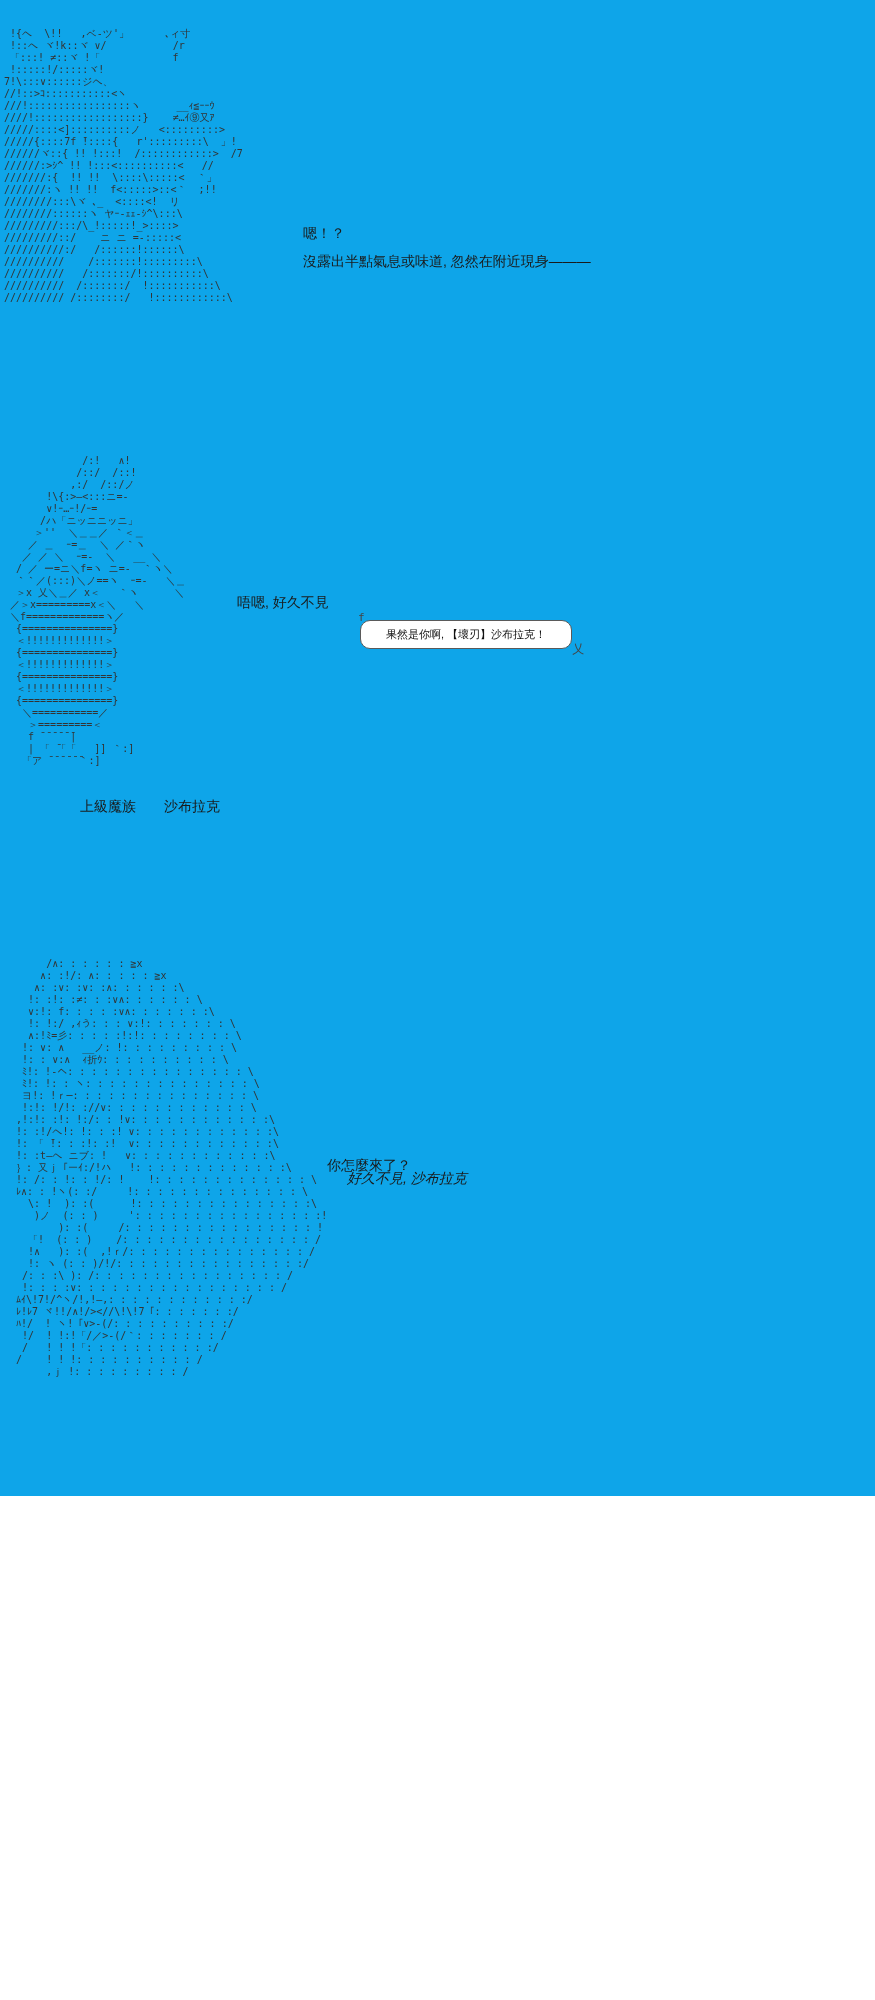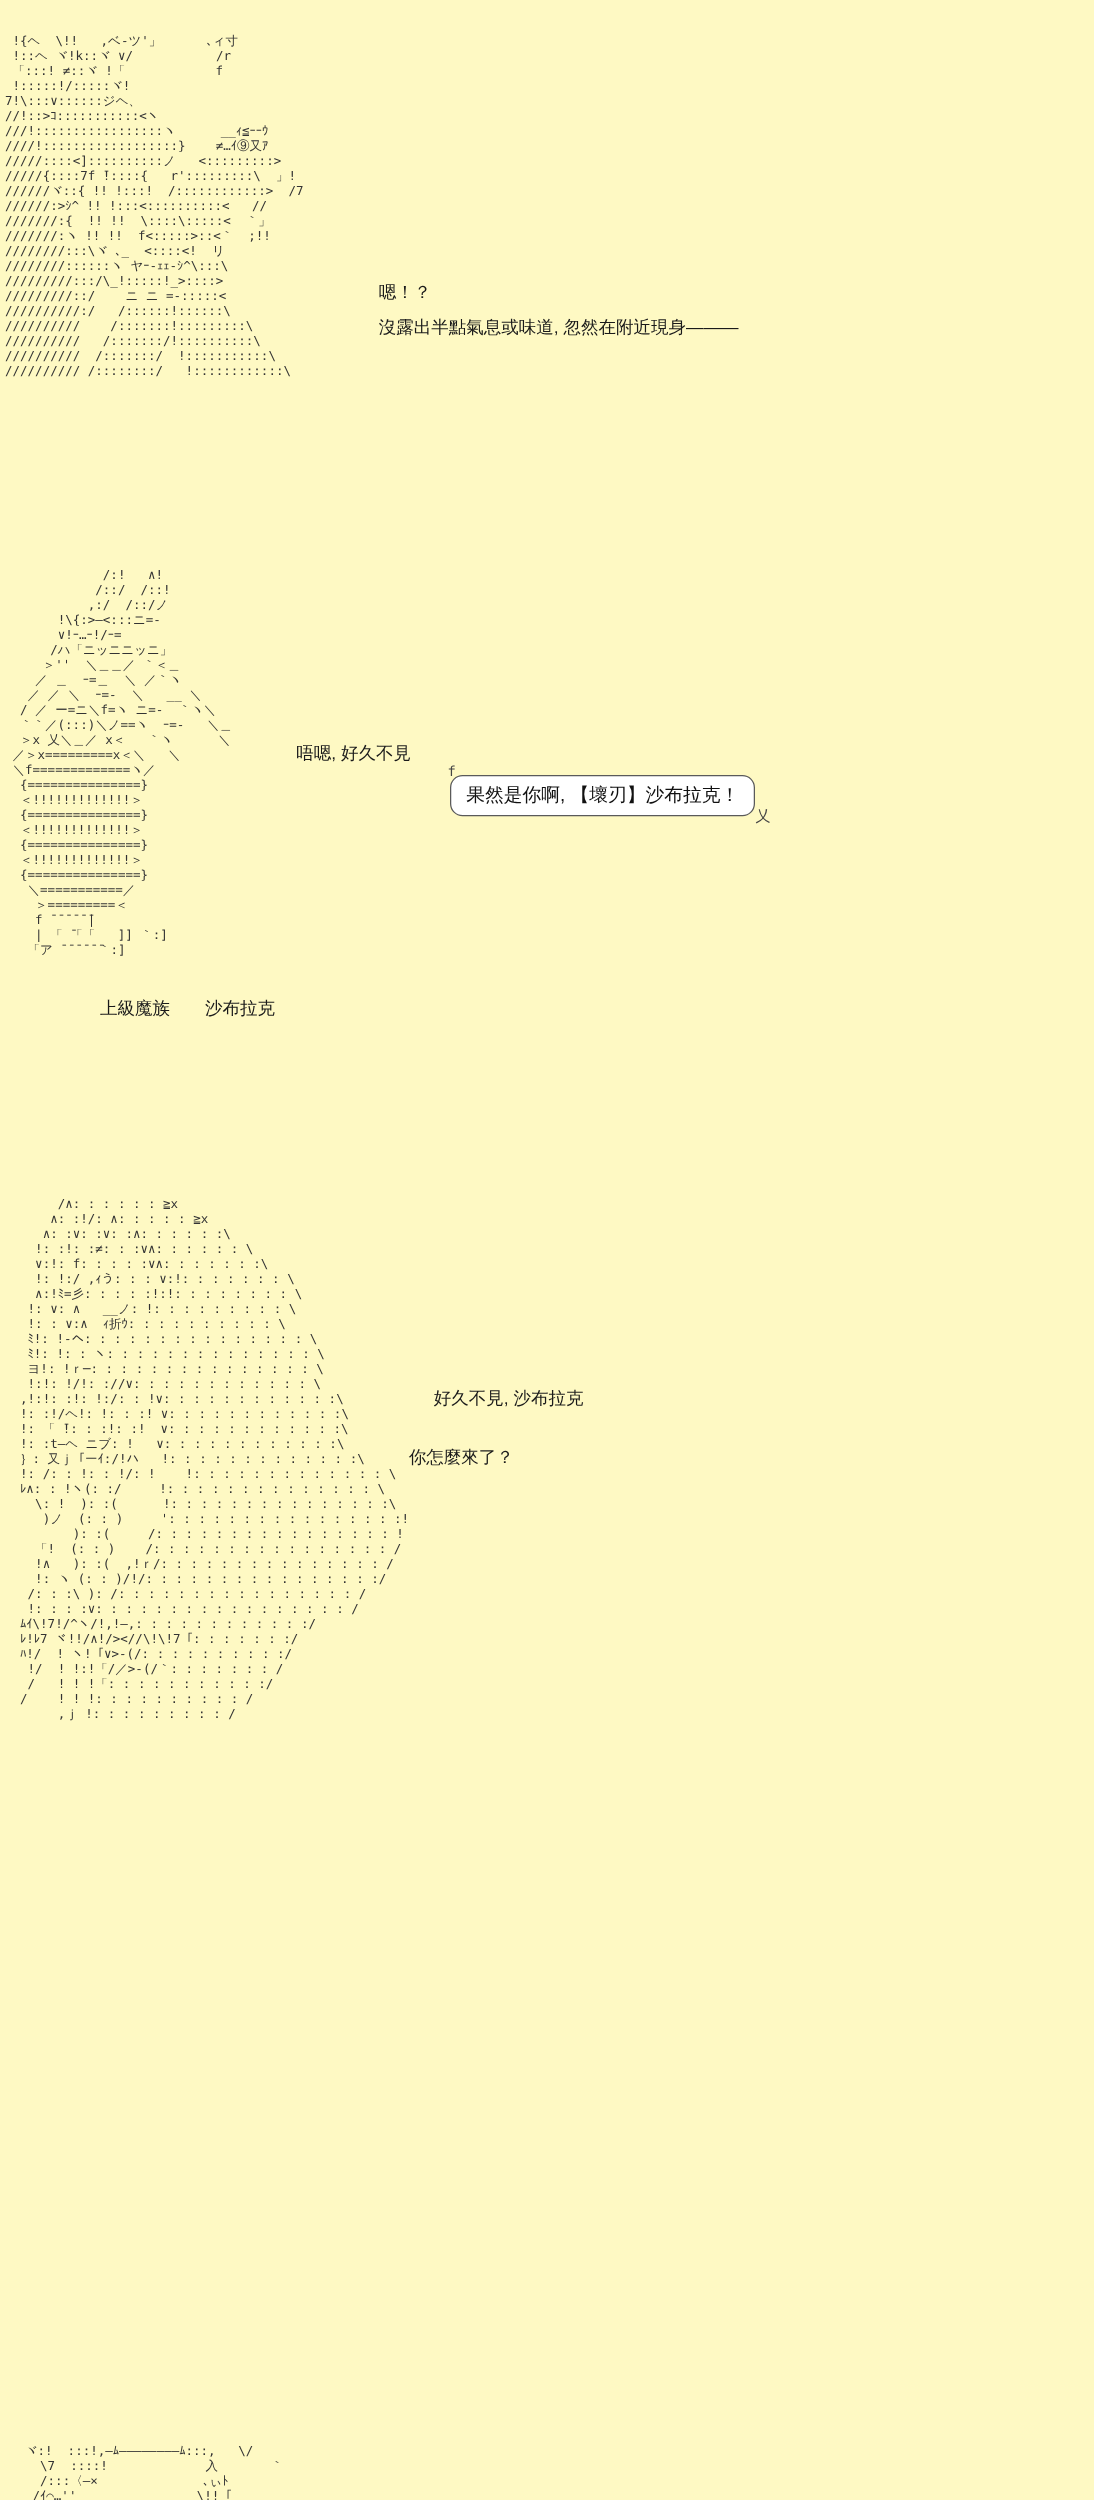--- a/index.html
+++ b/index.html
@@ -1,21 +1,21 @@
 <!DOCTYPE html>
 <html><head>
 <meta charset="utf-8">
 <style>
   * { box-sizing: border-box; }
   html, body { margin: 0; padding: 0; background: #ffffff; }
   .page {
     position: relative;
     width: 875px;
-    height: 2000px;
-    background: #fef9c3;
+    height: 1496px;
+    background: #0ea5e9;
     overflow: hidden;
     font-family: "Liberation Sans", sans-serif;
     color: #000;
   }
   .aa {
     position: absolute;
     margin: 0;
     font-family: "DejaVu Sans Mono", monospace;
     font-size: 10px;
     line-height: 12px;
@@ -28,22 +28,22 @@
     font-size: 14px;
     line-height: 1.4;
     color: #1a1a1a;
     white-space: pre;
     font-family: "Liberation Sans", sans-serif;
   }
   .bubble { position: absolute; }
   .bubble-box {
     border: 1px solid #5a5a5a;
     border-radius: 10px;
-    padding: 6px 12px;
-    font-size: 15px;
+    padding: 6px 25px;
+    font-size: 11px;
     color: #111111;
     white-space: nowrap;
     background: #ffffff;
   }
   .bubble-tick {
     position: absolute;
     top: -9px;
     left: -2px;
     font-size: 11px;
     color: #444444;
@@ -153,21 +153,21 @@
     !: ヽ (: : )/!/: : : : : : : : : : : : : : : :/
    /: : :\ ): /: : : : : : : : : : : : : : : : /
    !: : : :∨: : : : : : : : : : : : : : : : : /
   ﾑｲ\!7!/^ヽ/!,!―,: : : : : : : : : : : :/
   ﾚ!ﾚ7 ヾ!!/∧!/&gt;&lt;//\!\!7「: : : : : : :/
   ﾊ!/  ! ヽ!「∨&gt;-(/: : : : : : : : : :/
    !/  ! !:!「/／&gt;-(/｀: : : : : : : /
    /   ! ! !「: : : : : : : : : : :/
   /    ! ! !: : : : : : : : : : /
        ,ｊ !: : : : : : : : : /</pre>
-  <div class="dialog" style="left:347px; top:1109px;">好久不見, 沙布拉克</div>
+  <div class="dialog" style="left:347px; top:1169px;font-style:italic;">好久不見, 沙布拉克</div>
   <div class="dialog" style="left:327px; top:1156px;">你怎麼來了？</div>
 
   <pre class="aa" style="left:20px; top:1956px;">ヾ:!  :::!,―ﾑ――――――――ﾑ:::,   \/
   \7  ::::!             入       ｀
   /:::〈―×              ､ぃﾄ
  /ｲ⌒…''                \!!「</pre>
 
 </div>
 
 </body></html>

